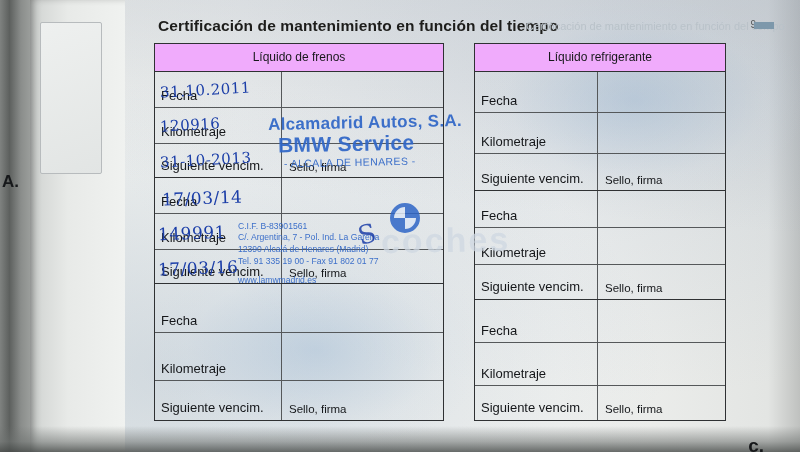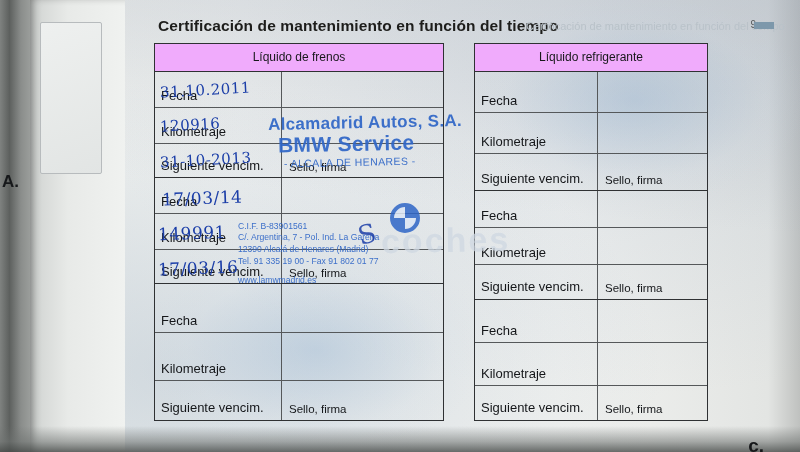--- a/index.html
+++ b/index.html
@@ -198,21 +198,21 @@
       <div class="row" style="height:47px;">
         <span class="rowlabel">Kilometraje</span>
       </div>
       <div class="row" style="height:40px;">
         <span class="rowlabel sig" style="bottom:6px;">Siguiente vencim.</span>
         <span class="sellolabel" style="left:134px;bottom:6px;">Sello, firma</span>
       </div>
     </div>
   </div>
 
-  <div class="col" style="left:348px;top:30px;width:234px;">
+  <div class="col" style="left:348px;top:30px;width:252px;">
     <div class="colhead">Líquido refrigerante</div>
 
     <div class="block" style="height:118px;">
       <div class="vline" style="left:122px;"></div>
       <div class="row" style="height:40px;">
         <span class="rowlabel">Fecha</span>
       </div>
       <div class="row" style="height:40px;">
         <span class="rowlabel">Kilometraje</span>
       </div>

